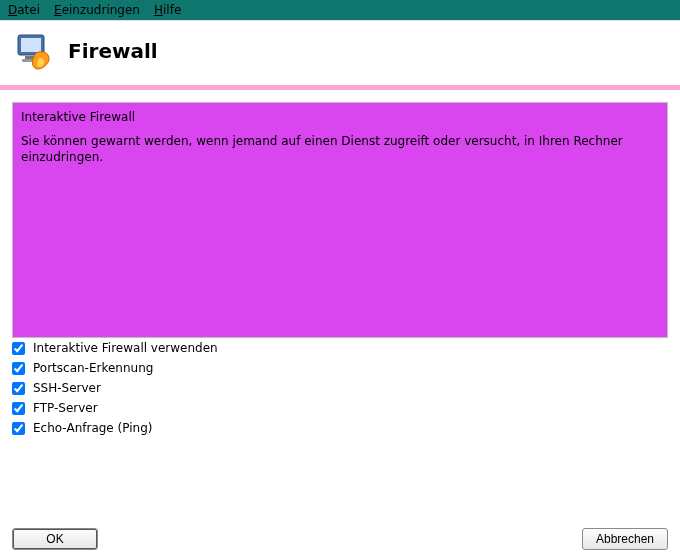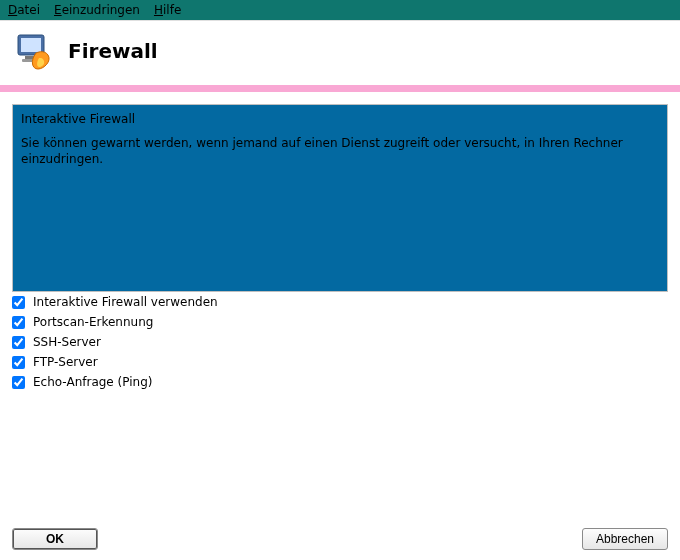--- a/index.html
+++ b/index.html
@@ -25,36 +25,36 @@
   }
   .menubar .menu-item {
     cursor: pointer;
   }
   .menubar .mn { text-decoration: underline; }
   .header {
     display: flex;
     align-items: center;
     gap: 14px;
     padding: 10px 14px 14px 14px;
-    border-bottom: 7px solid #f9a8d4;
+    border-bottom: 5px solid #f9a8d4;
   }
   .header-icon { width: 40px; height: 40px; flex-shrink: 0; }
   .header-title { font-size: 20px; font-weight: bold; }
   .content {
     flex: 1;
     padding: 12px;
     display: flex;
     flex-direction: column;
   }
   .info-box {
     border: 1px solid #bfbfbf;
     padding: 6px 8px;
-    height: 188px;
+    height: 236px;
     overflow: auto;
-    background: #0369a1;
+    background: #d946ef;
     line-height: 1.35;
   }
   .info-box .para1 { margin: 0 0 8px 0; }
   .info-box .para2 { margin: 0; }
   .options {
   }
   .option-row {
     display: flex;
     align-items: center;
     gap: 6px;
@@ -76,21 +76,21 @@
     padding: 3px 10px;
     border: 1px solid #8a8a8a;
     border-radius: 3px;
     background: linear-gradient(#fdfdfd, #e6e6e6);
     cursor: pointer;
     font-size: 12px;
     text-align: center;
   }
   .btn.primary {
     box-shadow: 0 0 0 1px #555 inset;
-    font-weight: bold;
+    font-weight: normal;
   }
 </style>
 </head>
 <body>
 
 <div class="menubar">
   <span class="menu-item"><span class="mn">D</span><span>atei</span></span>
   <span class="menu-item"><span class="mn">E</span><span>einzudringen</span></span>
   <span class="menu-item"><span class="mn">H</span><span>ilfe</span></span>
 </div>

